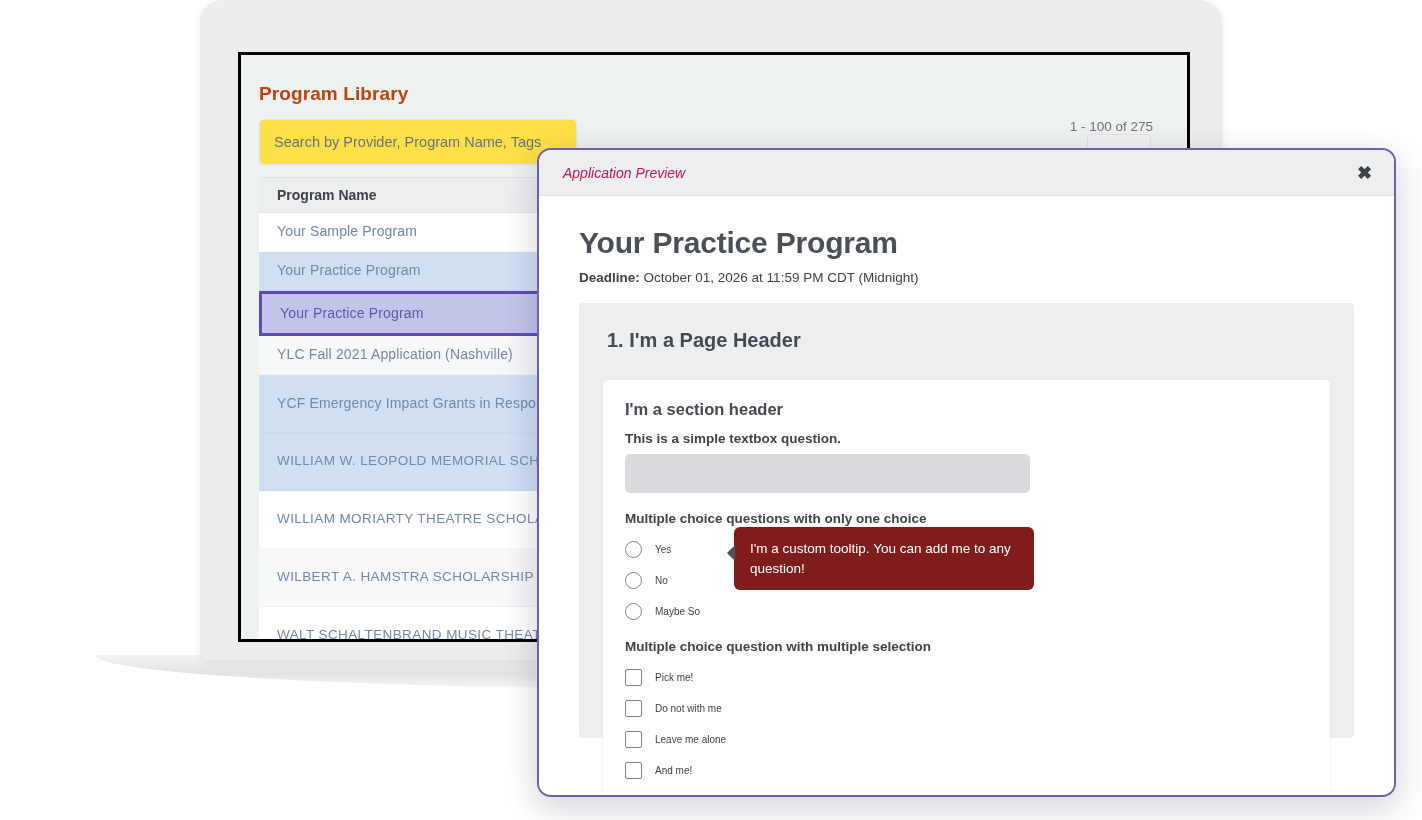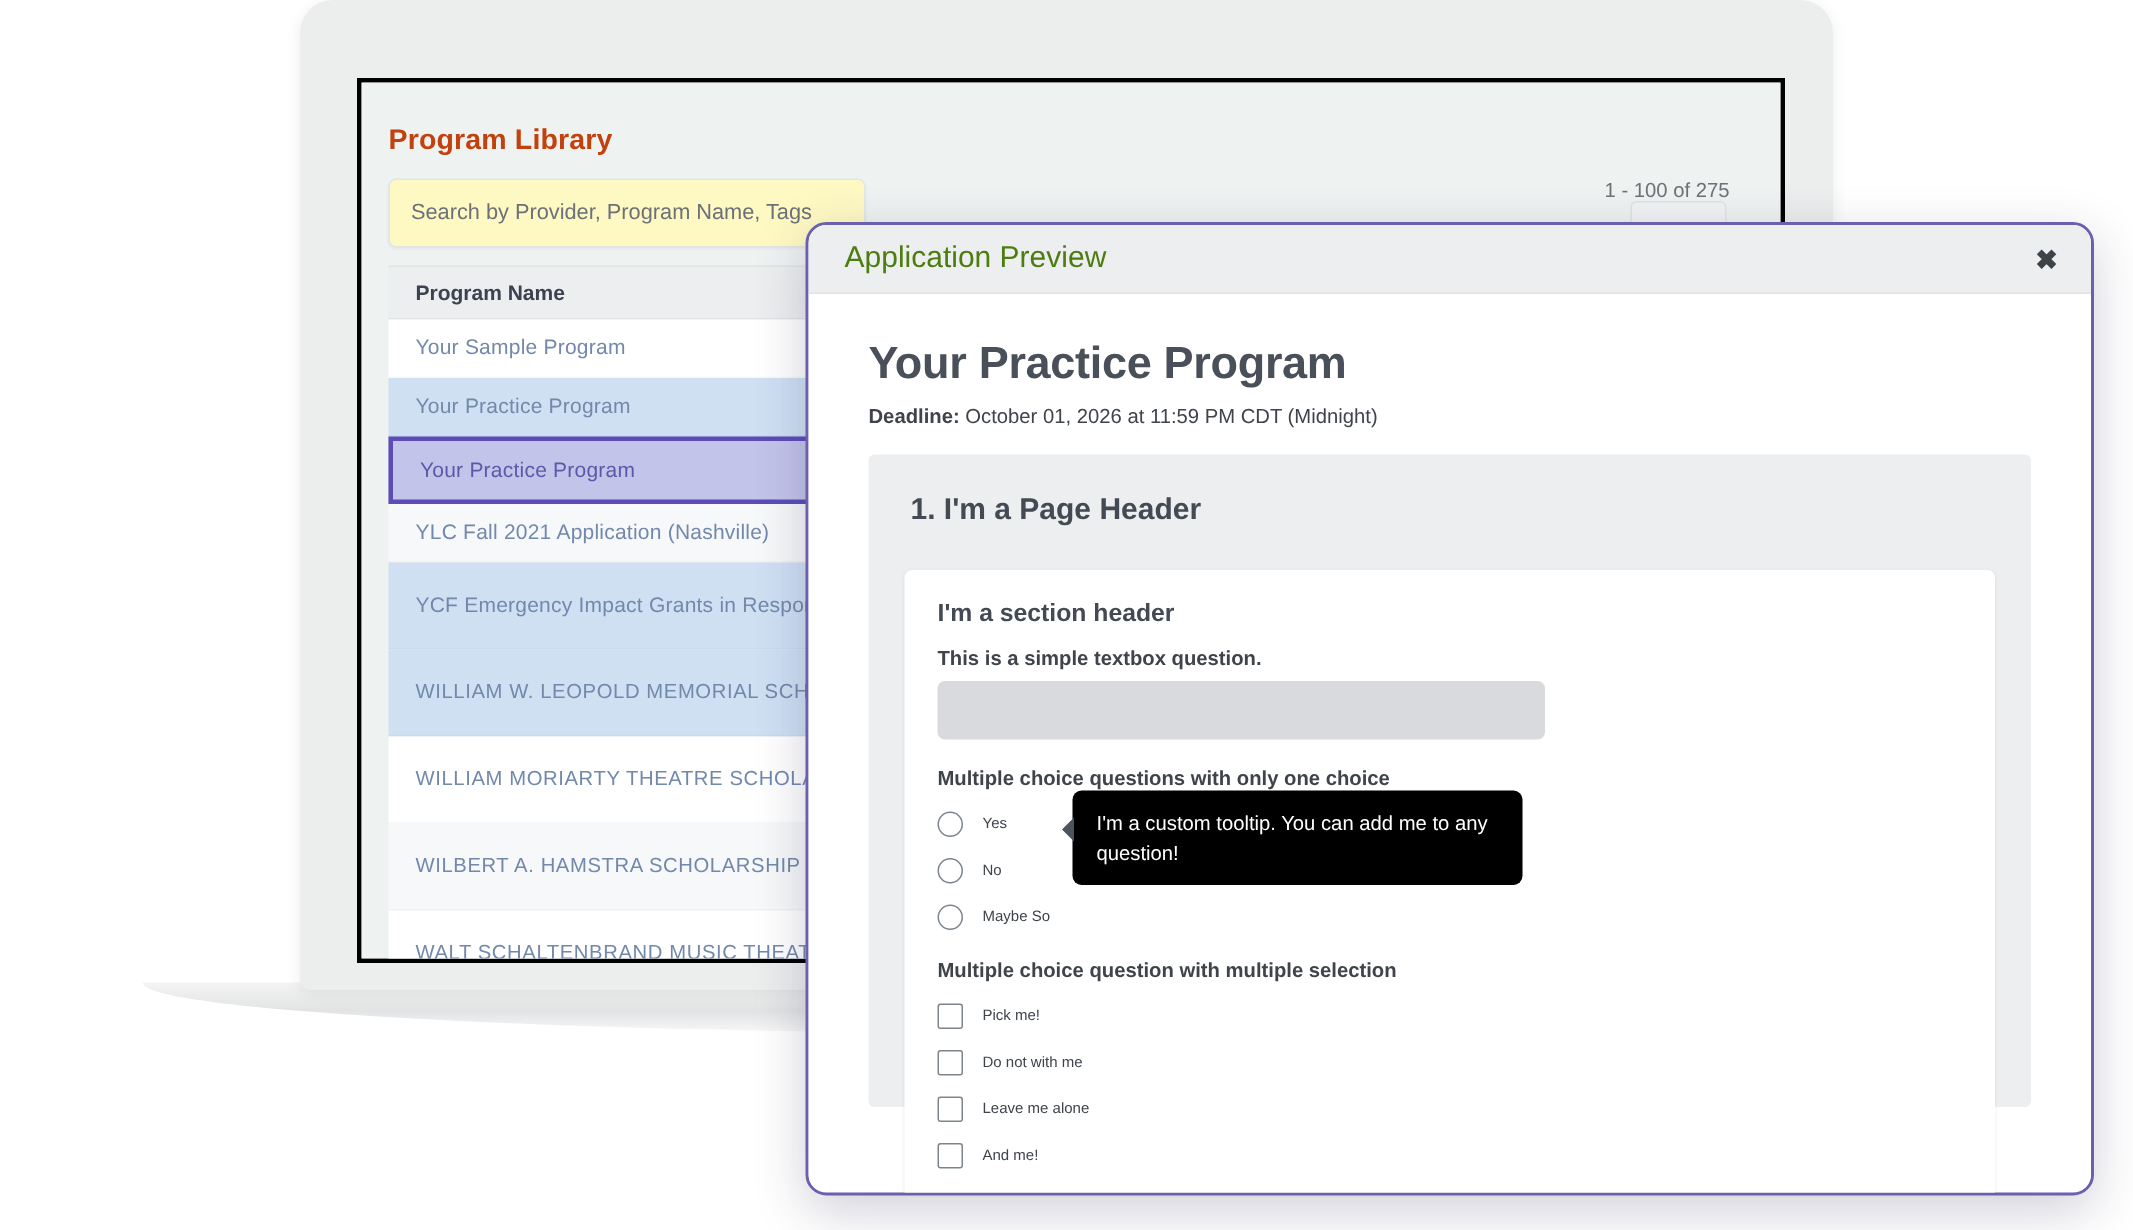--- a/index.html
+++ b/index.html
@@ -45,21 +45,21 @@
   }
   .app-title{
     font-size:19px;font-weight:bold;color:#c2410c;
     padding:28px 0 0 18px;letter-spacing:.1px;
   }
   .app-toolbar{
     position:relative;margin:14px 18px 0 18px;height:46px;
   }
   .search-box{
     position:absolute;left:0;top:0;width:316px;height:44px;
-    background:#fef9c3;border:1px solid #e3e6e6;border-radius:5px;
+    background:#fde047;border:1px solid #e3e6e6;border-radius:5px;
     box-shadow:0 1px 2px rgba(0,0,0,.05);
     display:flex;align-items:center;
   }
   .search-box .ph{
     padding-left:14px;font-size:14.5px;color:#6b7177;
   }
   .pager{
     position:absolute;right:0;top:0;display:flex;align-items:center;gap:0;flex-direction:column;
   }
   .pager-count{font-size:13.5px;color:#6d7278;margin-right:16px;}
@@ -101,21 +101,21 @@
     border:2px solid #6b5fae;
     border-radius:14px;
     box-shadow:0 10px 34px rgba(40,40,80,.22);
     overflow:hidden;
   }
   .modal-head{
     height:46px;background:#eceeef;border-bottom:1px solid #e0e2e3;
     display:flex;align-items:center;justify-content:space-between;
     padding:0 22px 0 24px;box-sizing:border-box;
   }
-  .modal-head .title{font-size:20px;color:#4d7c0f;}
+  .modal-head .title{font-size:14px;color:#be185d;font-style:italic;}
   .modal-head .x{font-size:18px;font-weight:bold;color:#3d4349;cursor:pointer;line-height:1;}
   .modal-body{
     background:#ffffff;height:597px;box-sizing:border-box;
     padding:30px 40px 0 40px;
   }
   .prog-title{
     font-size:30px;font-weight:bold;color:#4a5059;margin:0 0 10px 0;letter-spacing:-.2px;
   }
   .deadline{font-size:13.5px;color:#3f444b;margin-bottom:18px;}
   .deadline b{font-weight:bold;}
@@ -143,22 +143,22 @@
   }
   .checkbox{
     width:17px;height:17px;border:1.6px solid #7d858c;border-radius:2px;
     box-sizing:border-box;margin-right:13px;flex:none;
   }
   .opt .lbl{font-size:10px;color:#3f444b;}
   .q-block{margin-top:12px;}
 
   
   #tooltip{
-    position:absolute;left:715px;top:527px;width:300px;
-    background:#000000;color:#ffffff;border-radius:6px;
+    position:absolute;left:734px;top:527px;width:300px;
+    background:#7f1d1d;color:#ffffff;border-radius:6px;
     padding:12px 16px;box-sizing:border-box;
     font-size:13.5px;line-height:1.45;
   }
   #tooltip:before{
     content:"";position:absolute;left:-7px;top:18px;
     border-top:8px solid transparent;border-bottom:8px solid transparent;
     border-right:8px solid #4b535c;
   }
 </style>
 </head>

